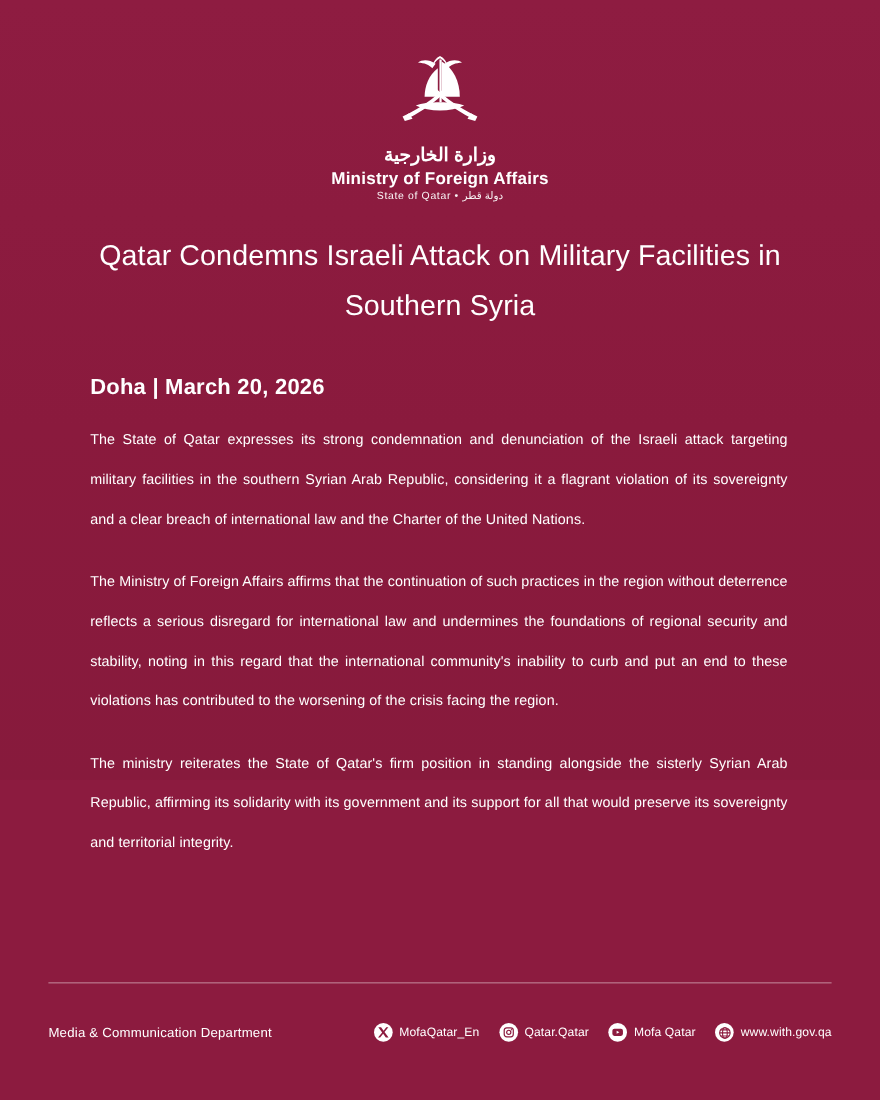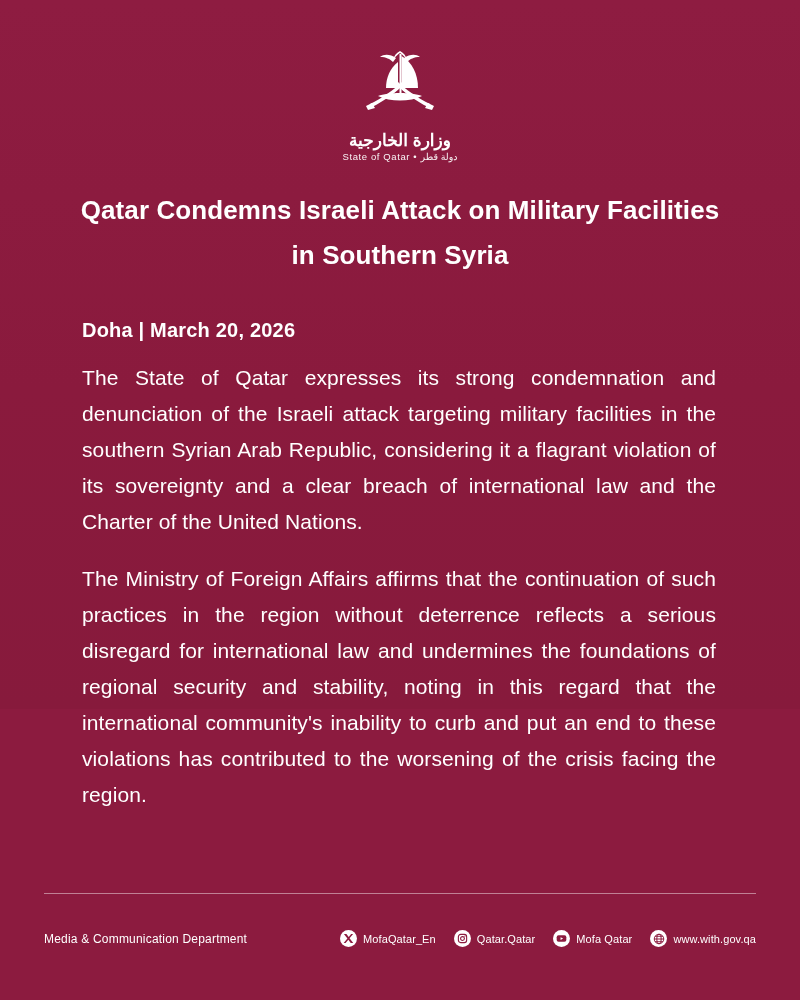--- a/index.html
+++ b/index.html
@@ -54,39 +54,39 @@
     letter-spacing: 0.6px;
     opacity: 0.95;
   }
 
   
   .headline {
     margin: 26px auto 0 auto;
     width: 640px;
     text-align: center;
     font-size: 26px;
-    font-weight: bold;
+    font-weight: normal;
     line-height: 1.72;
     letter-spacing: 0.1px;
   }
 
   
   .dateline {
     margin: 42px 0 0 82px;
     font-size: 20px;
     font-weight: bold;
     letter-spacing: 0.2px;
   }
 
   
   .body-copy {
     margin: 18px 84px 0 82px;
   }
   .para {
-    font-size: 21px;
+    font-size: 13px;
     line-height: 36px;
     text-align: justify;
     margin: 0 0 21px 0;
     letter-spacing: 0.1px;
   }
   .para.last {
     margin-bottom: 0;
   }
 
   
@@ -157,30 +157,32 @@
         <path d="M49.5 8 C60 14 66 26 66 40 L49.5 40 Z"></path>
         <path d="M46 14 C38 20 34 30 34 40 L46 40 Z"></path>
 
         <path d="M44 10 C38 6 32 6 28 9 C34 9 38 11 41 14 Z"></path>
         <path d="M52 10 C58 6 64 6 68 9 C62 9 58 11 55 14 Z"></path>
         <path d="M48 3 C44 5 42 8 41 12 C44 8 46 6 48 5 Z"></path>
         <path d="M48 3 C52 5 54 8 55 12 C52 8 50 6 48 5 Z"></path>
       </g>
     </svg>
     <div class="ministry-ar">وزارة الخارجية</div>
+    <div class="ministry-en">Ministry of Foreign Affairs</div>
     <div class="state-line">State of Qatar • دولة قطر</div>
   </div>
 
   <h1 class="headline">Qatar Condemns Israeli Attack on Military Facilities in Southern Syria</h1>
 
   <div class="dateline">Doha | March 20, 2026</div>
 
   <div class="body-copy">
     <p class="para">The State of Qatar expresses its strong condemnation and denunciation of the Israeli attack targeting military facilities in the southern Syrian Arab Republic, considering it a flagrant violation of its sovereignty and a clear breach of international law and the Charter of the United Nations.</p>
     <p class="para">The Ministry of Foreign Affairs affirms that the continuation of such practices in the region without deterrence reflects a serious disregard for international law and undermines the foundations of regional security and stability, noting in this regard that the international community's inability to curb and put an end to these violations has contributed to the worsening of the crisis facing the region.</p>
+    <p class="para last">The ministry reiterates the State of Qatar's firm position in standing alongside the sisterly Syrian Arab Republic, affirming its solidarity with its government and its support for all that would preserve its sovereignty and territorial integrity.</p>
   </div>
 
   <div class="divider"></div>
 
   <div class="footer">
     <div class="dept">Media &amp; Communication Department</div>
 
     <div class="socials">
 
       <div class="social">

